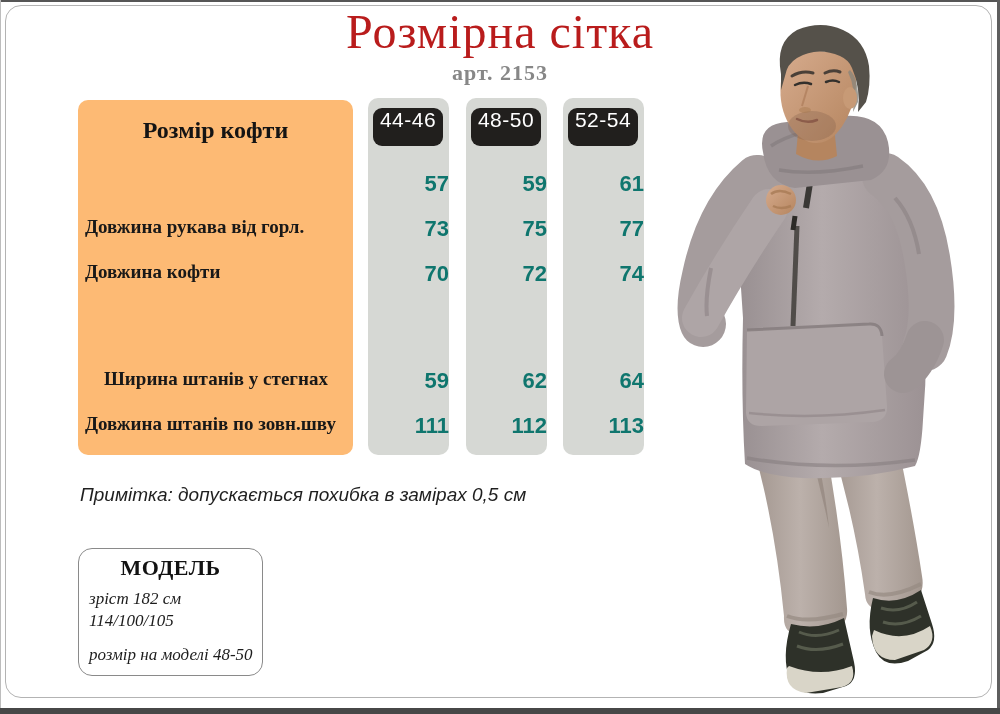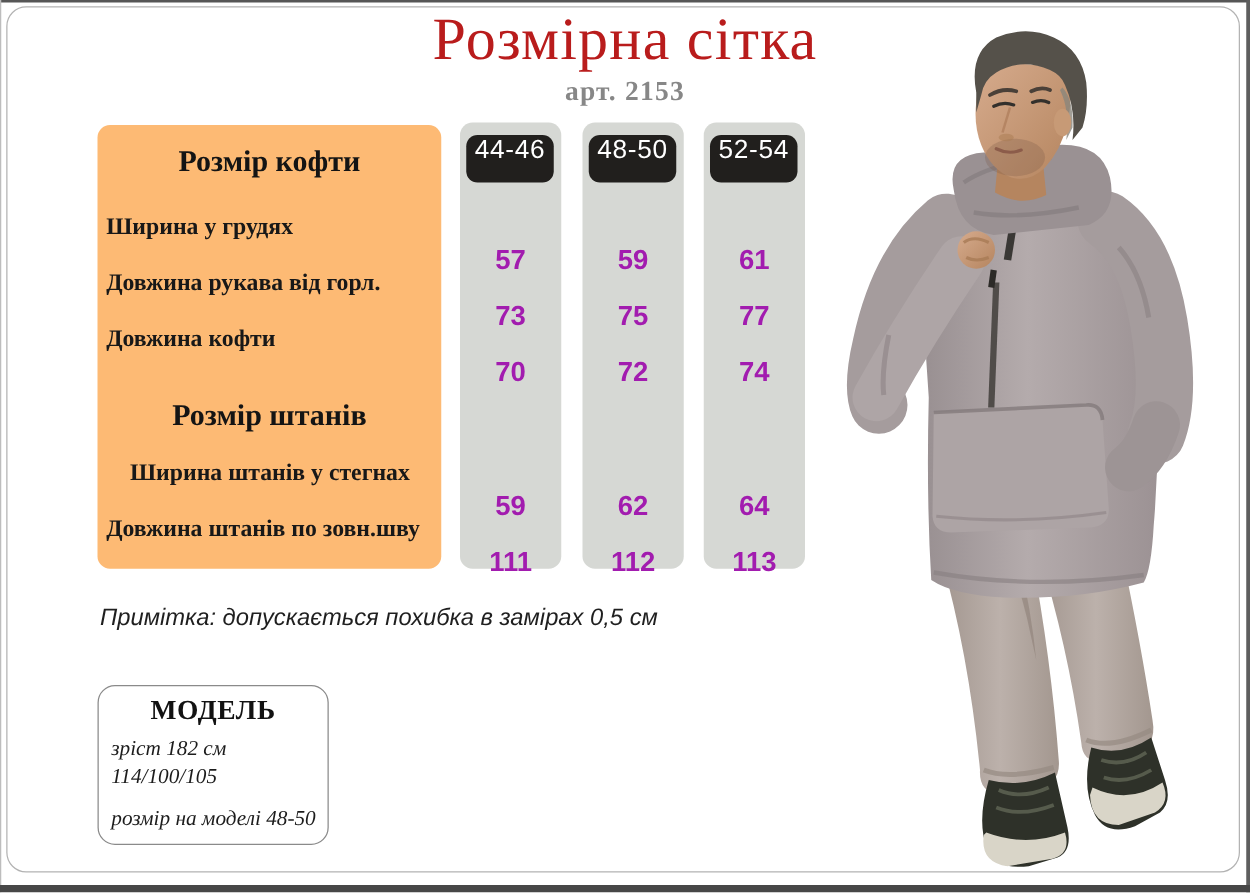--- a/index.html
+++ b/index.html
@@ -46,22 +46,22 @@
     position:absolute;top:98px;width:81px;height:357px;
     background:#d6d8d4;border-radius:10px;
   }
   .c1{left:368px;}.c2{left:466px;}.c3{left:563px;}
   .badge{
     position:absolute;left:5px;top:10px;width:70px;height:38px;border-radius:9px;
     background:#211f1d;color:#ffffff;text-align:center;line-height:38px;
     font:500 21px "Liberation Sans",sans-serif;letter-spacing:0.5px;
   }
   .val{
-    position:absolute;left:0;width:100%;height:30px;line-height:30px;text-align:center;
-    font:700 22px "Liberation Sans",sans-serif;color:#a21caf;margin-top:24px;
+    position:absolute;left:0;width:100%;height:30px;line-height:30px;text-align:right;
+    font:700 22px "Liberation Sans",sans-serif;color:#0f766e;
   }
   .v1{top:73px;}.v2{top:118px;}.v3{top:163px;}.v4{top:270px;}.v5{top:315px;}
   .note{
     position:absolute;left:80px;top:484px;white-space:nowrap;
     font:italic 400 19px "Liberation Sans",sans-serif;color:#1f1f1f;
   }
   .model-box{
     position:absolute;left:78px;top:548px;width:183px;height:126px;
     border:1.5px solid #8a8a8a;border-radius:14px;background:#ffffff;
   }
@@ -83,24 +83,22 @@
 <div class="edge-left"></div>
 <div class="edge-right"></div>
 <div class="edge-bottom"></div>
 <div class="frame"></div>
 
 <div class="title">Розмірна сітка</div>
 <div class="subtitle">арт. 2153</div>
 
 <div class="panel">
   <div class="sechead sh1">Розмір кофти</div>
-  <div class="rowlabel r1">Ширина у грудях</div>
   <div class="rowlabel r2">Довжина рукава від горл.</div>
   <div class="rowlabel r3">Довжина кофти</div>
-  <div class="sechead sh2">Розмір штанів</div>
   <div class="rowlabel r4">Ширина штанів у стегнах</div>
   <div class="rowlabel r5">Довжина штанів по зовн.шву</div>
 </div>
 
 <div class="col c1">
   <div class="badge">44-46</div>
   <div class="val v1">57</div>
   <div class="val v2">73</div>
   <div class="val v3">70</div>
   <div class="val v4">59</div>

